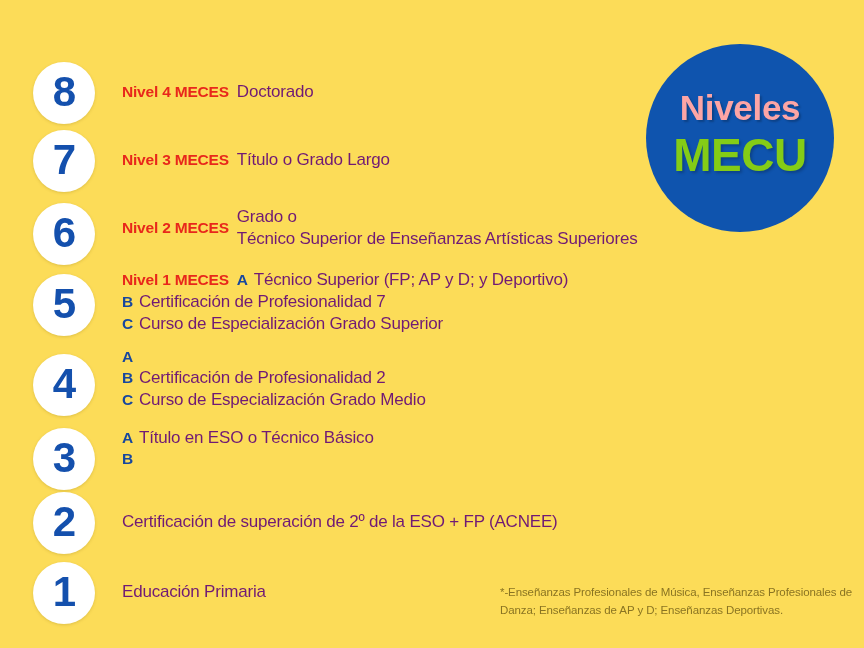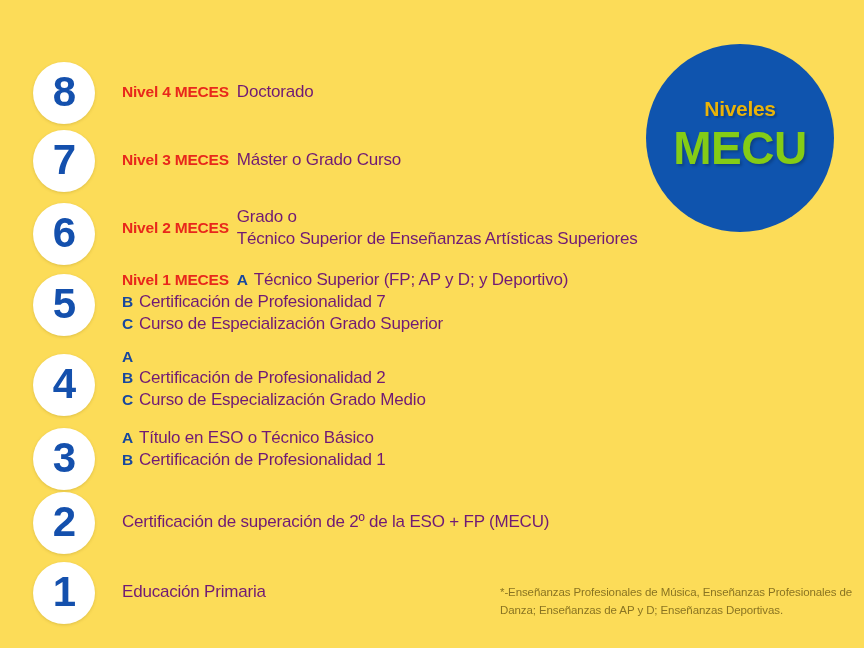--- a/index.html
+++ b/index.html
@@ -30,23 +30,23 @@
     border-radius: 50%;
     background: #0F54AE;
     display: flex;
     flex-direction: column;
     align-items: center;
     justify-content: center;
     box-sizing: border-box;
     padding-bottom: 6px;
   }
   #badge .badge-line1 {
-    color: #eab308;
-    font-weight: bold;
-    font-size: 21px;
+    color: #fca5a5;
+    font-weight: bold;
+    font-size: 35px;
     line-height: 1.05;
     letter-spacing: -0.3px;
     text-shadow: 2px 2px 2px rgba(0,0,0,0.22);
   }
   #badge .badge-line2 {
     color: #84cc16;
     font-weight: bold;
     font-size: 46px;
     line-height: 1.05;
     letter-spacing: -0.5px;
@@ -187,21 +187,21 @@
     </div>
   </div>
 
   <div class="row row-7">
     <div class="circle">
       <span>7</span>
     </div>
     <div class="content">
       <div class="line">
         <span class="meces">Nivel 3 MECES</span>
-        <span class="desc">Máster o Grado Curso</span>
+        <span class="desc">Título o Grado Largo</span>
       </div>
     </div>
   </div>
 
   <div class="row row-6">
     <div class="circle">
       <span>6</span>
     </div>
     <div class="content">
       <div class="line">
@@ -258,32 +258,31 @@
     <div class="circle">
       <span>3</span>
     </div>
     <div class="content">
       <div class="line">
         <span class="letter">A</span>
         <span class="desc">Título en ESO o Técnico Básico</span>
       </div>
       <div class="sub">
         <span class="letter">B</span>
-        <span class="desc">Certificación de Profesionalidad 1</span>
       </div>
     </div>
   </div>
 
   <div class="row row-2">
     <div class="circle">
       <span>2</span>
     </div>
     <div class="content">
       <div class="line">
-        <span class="desc">Certificación de superación de 2º de la ESO + FP (MECU)</span>
+        <span class="desc">Certificación de superación de 2º de la ESO + FP (ACNEE)</span>
       </div>
     </div>
   </div>
 
   <div class="row row-1">
     <div class="circle">
       <span>1</span>
     </div>
     <div class="content">
       <div class="line">

